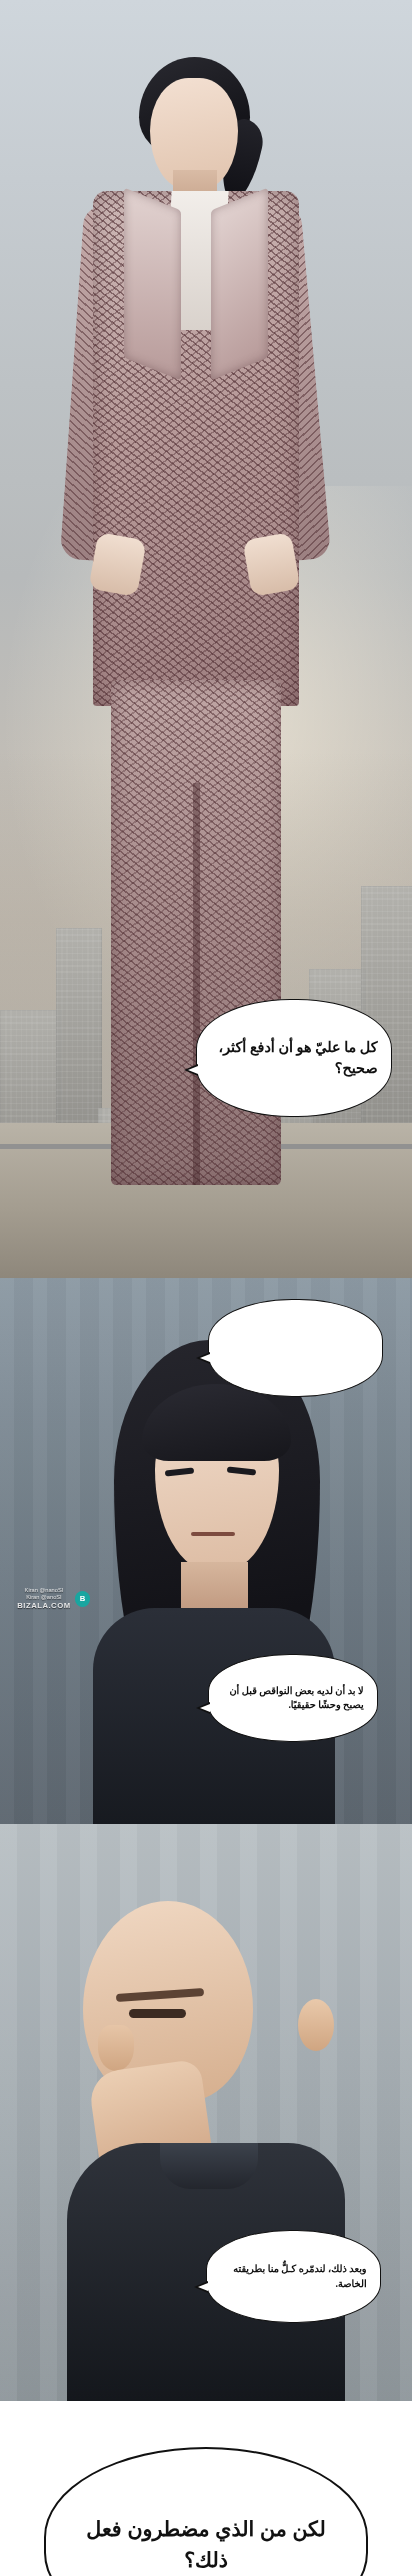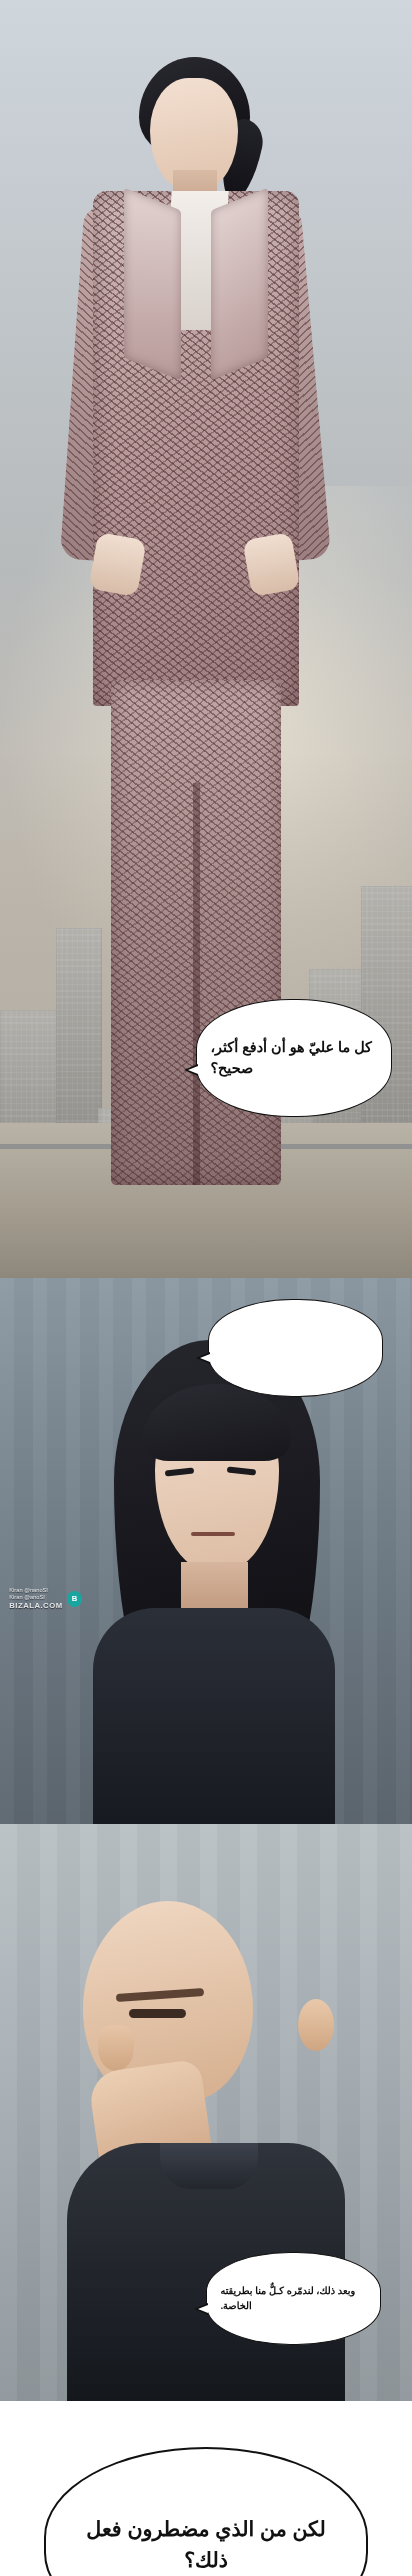--- a/index.html
+++ b/index.html
@@ -25,26 +25,27 @@
   }
 
   
   .bubble {
     position: absolute;
     background: #ffffff;
     border: 1.5px solid #111111;
     border-radius: 50% / 40%;
     color: #111111;
     direction: rtl;
-    text-align: left;
+    text-align: right;
     font-weight: bold;
     line-height: 1.45;
     padding: 9.3px 13.4px;
     box-sizing: border-box;
     z-index: 40;
+    font-family: Liberation Serif, serif;
   }
   .bubble.round {
     border-radius: 48% 48% 48% 48% / 42% 42% 42% 42%;
   }
   .bubble .tail {
     position: absolute;
     width: 0;
     height: 0;
   }
   .bubble .tail.left {
@@ -316,22 +317,23 @@
     top: 309px;
     z-index: 30;
     display: flex;
     align-items: center;
     gap: 4.1px;
   }
   .p2-watermark .wm-text {
     color: rgba(255,255,255,0.85);
     font-size: 5.7px;
     line-height: 1.25;
-    text-align: left;
+    text-align: center;
     text-shadow: 0 0.5px 1px rgba(0,0,0,0.6);
+    margin-left: 8px;
   }
   .p2-watermark .wm-text .wm-big {
     font-size: 7.7px;
     font-weight: bold;
     letter-spacing: 0.5px;
   }
   .p2-watermark .wm-badge {
     width: 15.5px; height: 15.5px;
     border-radius: 50%;
     background: #19a6a0;
@@ -501,39 +503,43 @@
         <div>Kiran @anoSI</div>
         <div class="wm-big">BIZALA.COM</div>
       </div>
       <div class="wm-badge">B</div>
     </div>
 
     <div class="bubble round mid-text" style="left:208px; top:20.6px; width:175px; height:98px; display:flex; align-items:center; justify-content:center;">
       <span class="tail left"></span>
     </div>
 
+    <div class="bubble round mid-text" style="left:208px; top:376px; width:170px; height:88px; display:flex; align-items:center; justify-content:center;">
+      <span>لا بد أن لديه بعض النواقص قبل أن يصبح وحشًا حقيقيًا.</span>
+      <span class="tail left"></span>
+    </div>
   </section>
 
   <section class="panel" id="panel3">
     <div class="p3-bg"></div>
     <div class="p3-blur"></div>
 
     <div class="p3-figure">
       <div class="p3-head"></div>
       <div class="p3-brow"></div>
       <div class="p3-eye"></div>
       <div class="p3-nose"></div>
       <div class="p3-ear"></div>
       <div class="p3-hand"></div>
       <div class="p3-body"></div>
       <div class="p3-collar"></div>
     </div>
 
 
-    <div class="bubble round mid-text" style="left:206px; top:428px; width:175px; height:93px; display:flex; align-items:center; justify-content:center;">
+    <div class="bubble round mid-text" style="left:206px; top:406px; width:175px; height:93px; display:flex; align-items:center; justify-content:center;">
       <span>وبعد ذلك، لندمّره كـلٌّ منا بطريقته الخاصة.</span>
       <span class="tail left"></span>
     </div>
   </section>
 
   <section class="panel" id="panel4">
     <div class="p4-frame">
       <span>لكن من الذي مضطرون فعل ذلك؟</span>
     </div>
   </section>

